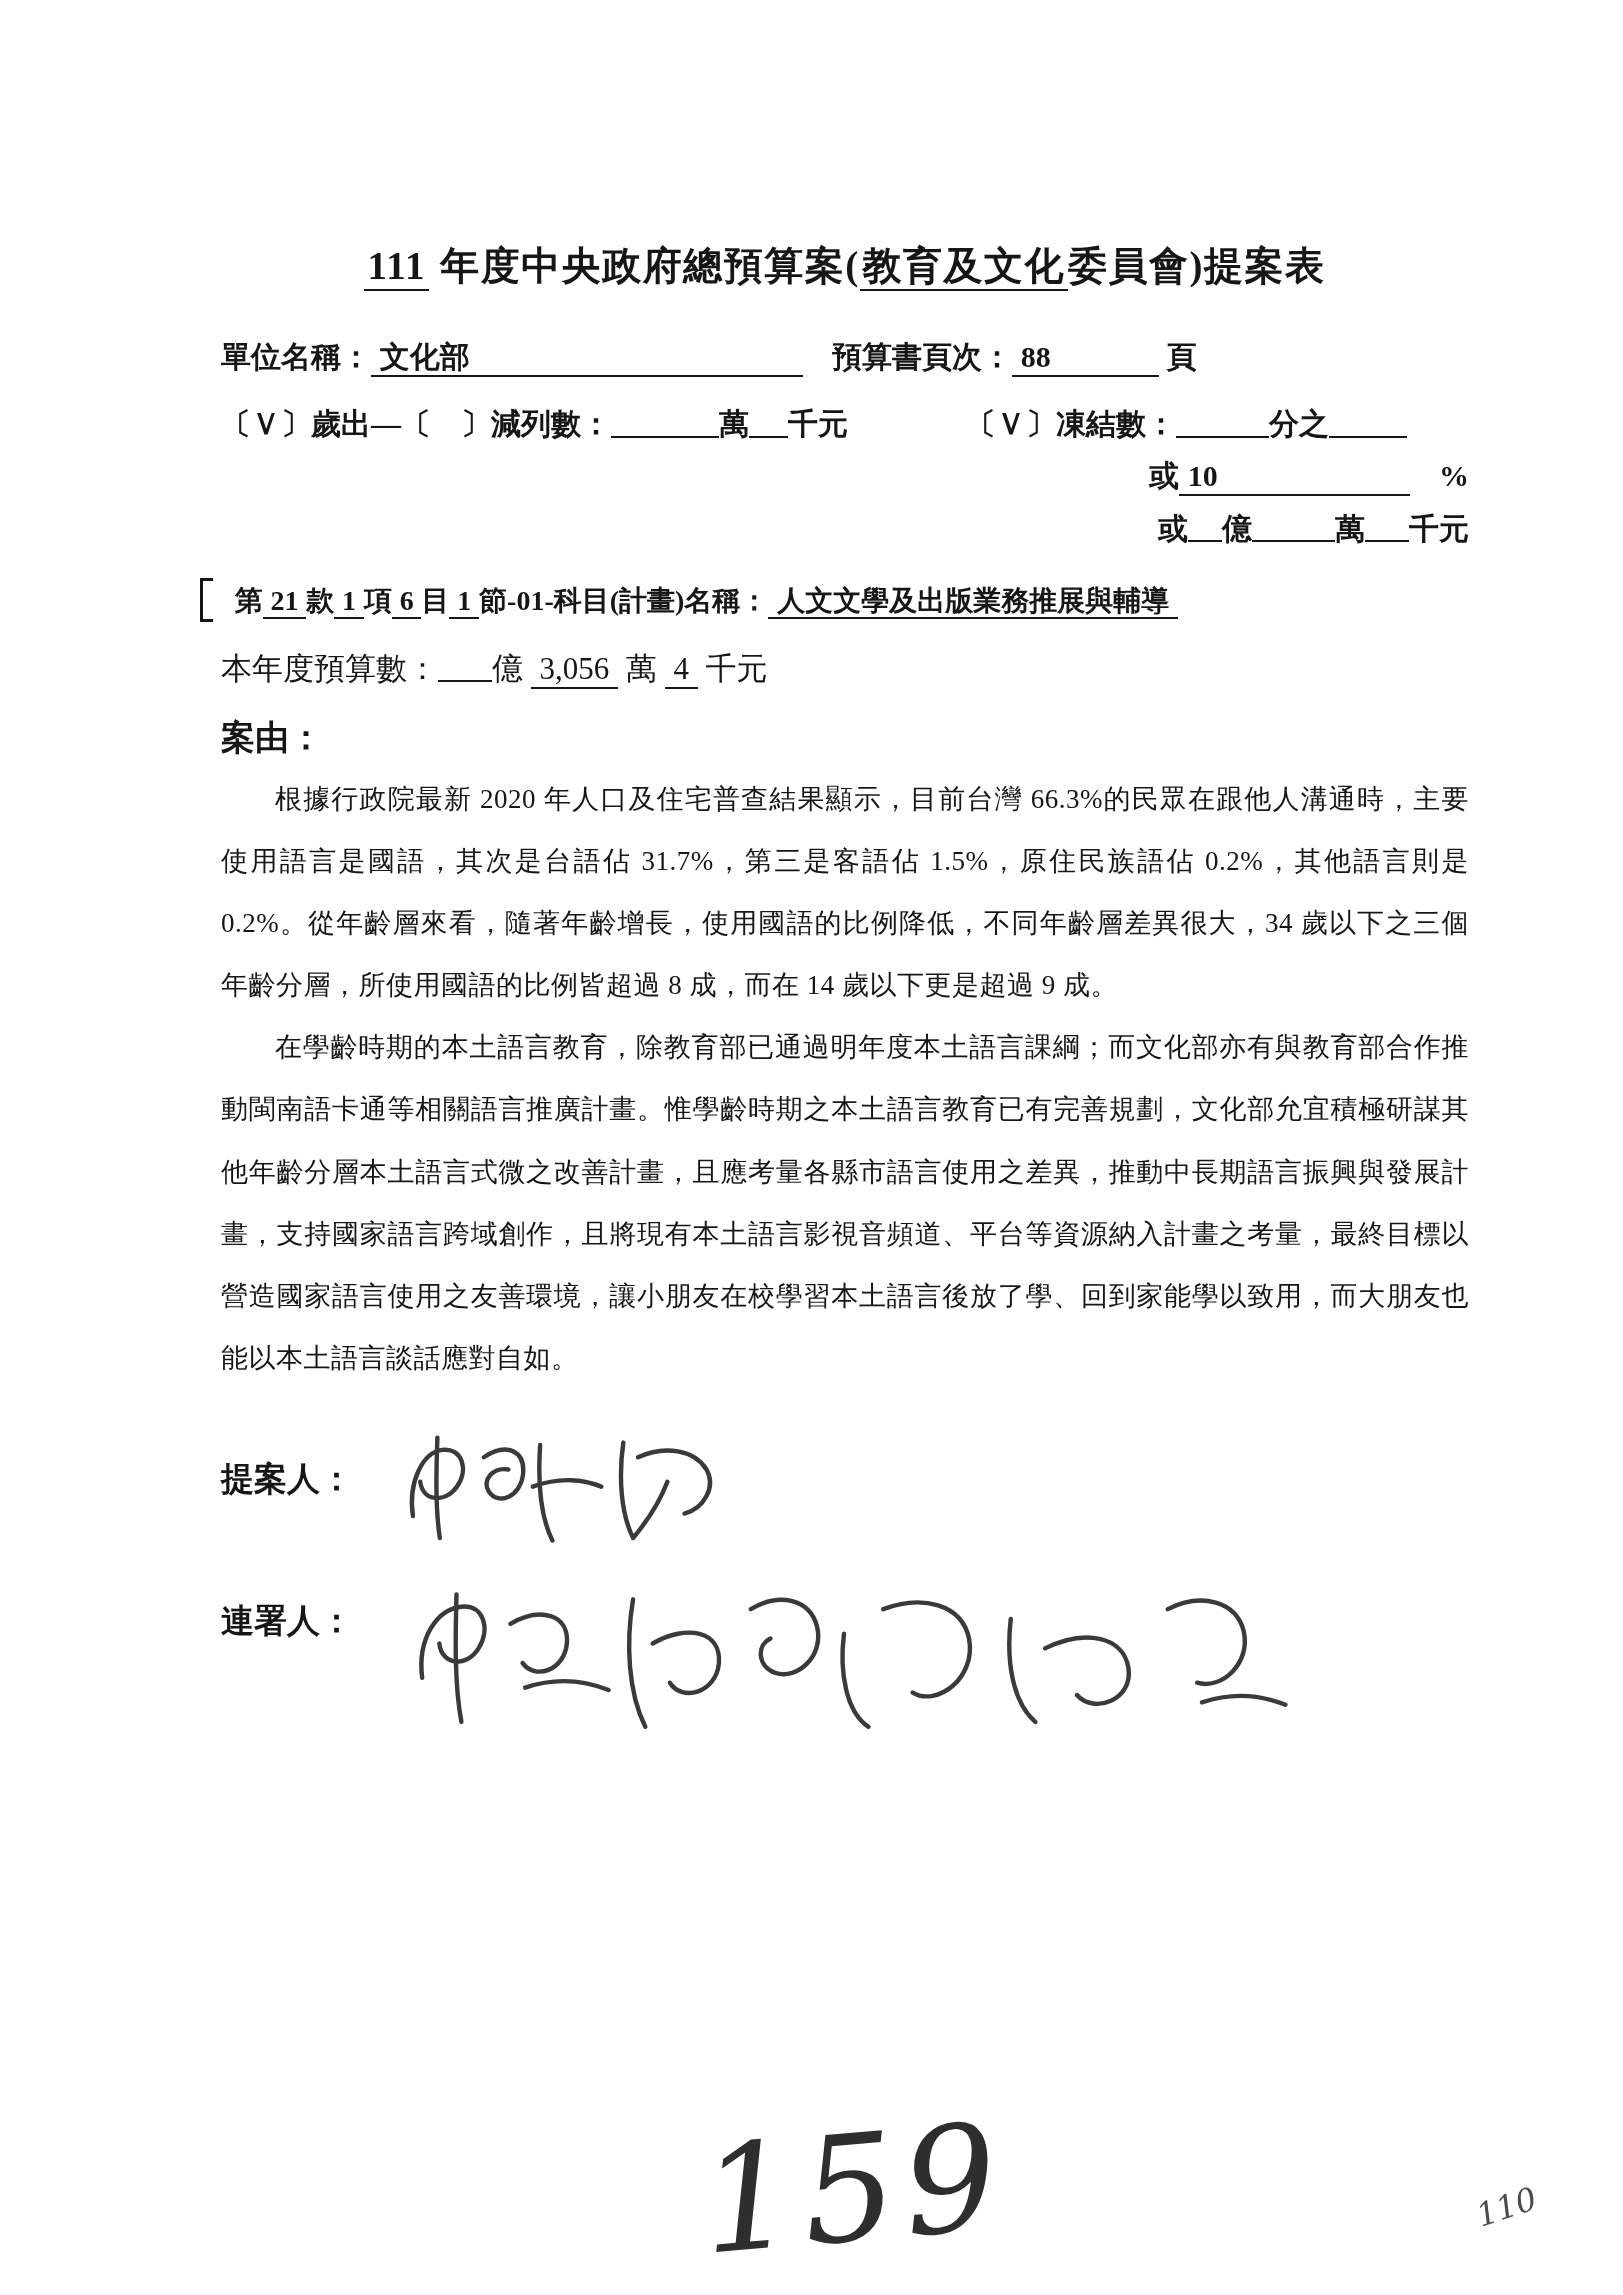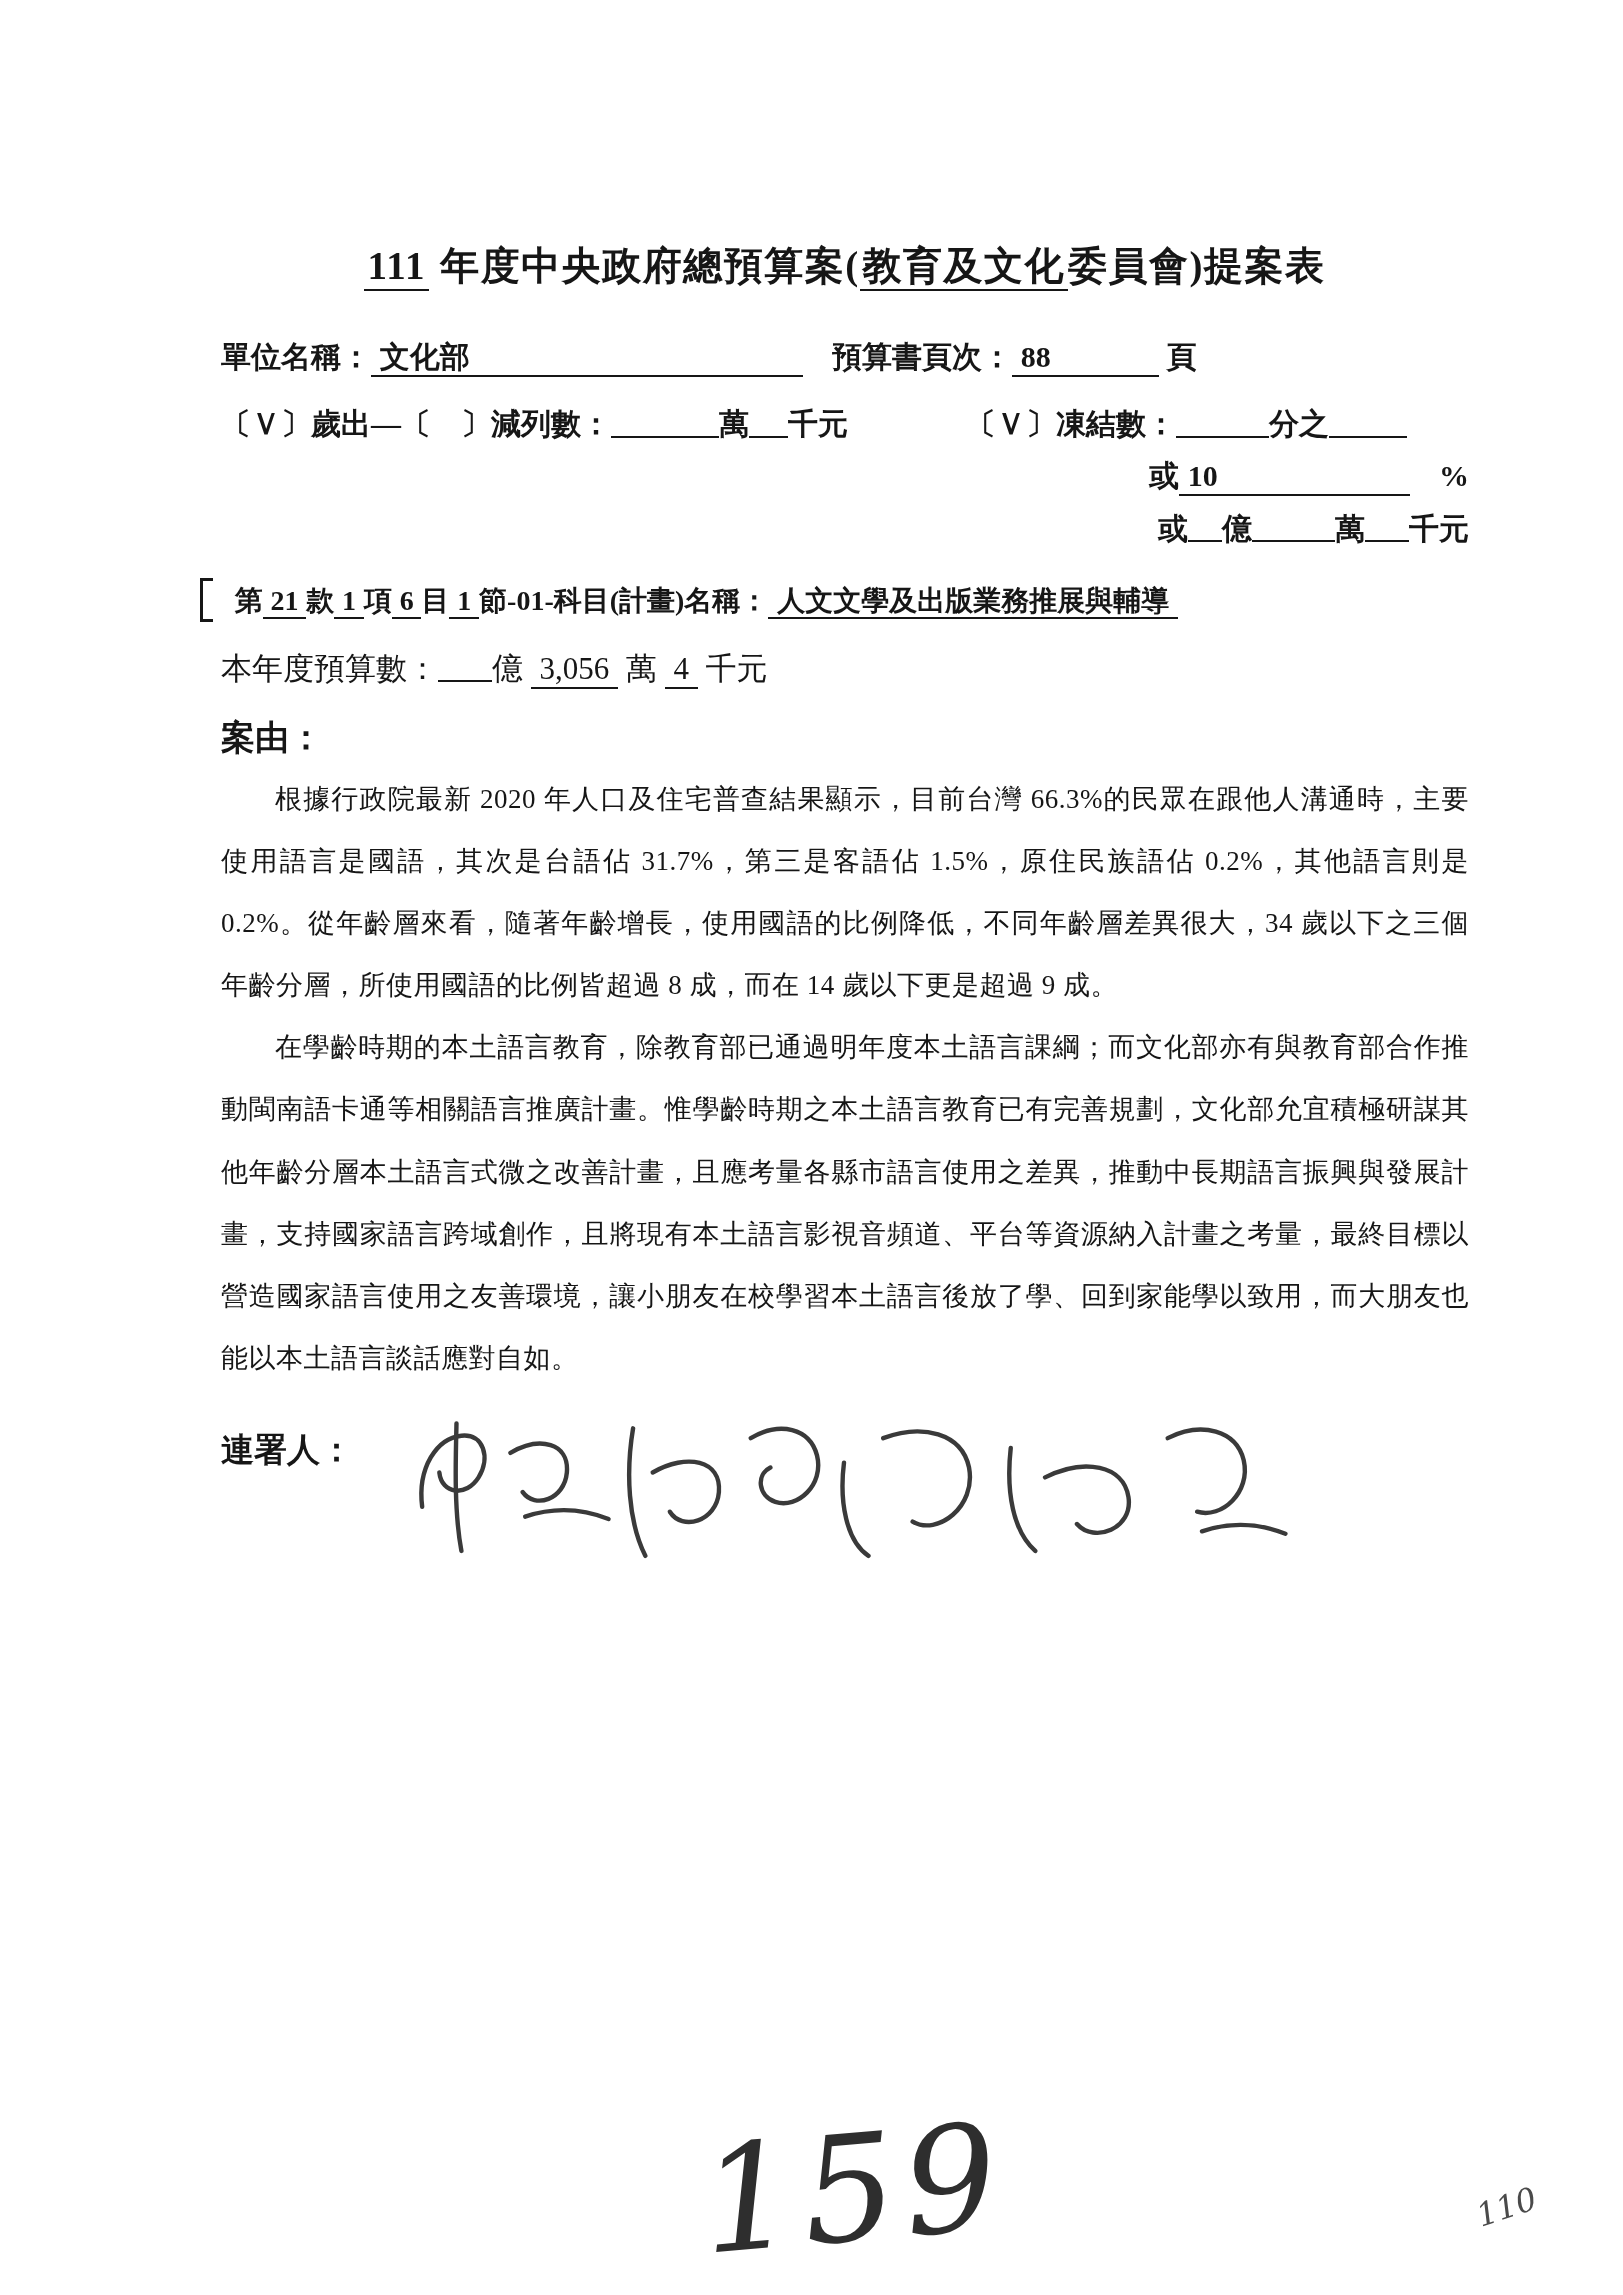--- a/index.html
+++ b/index.html
@@ -117,20 +117,32 @@
 
     <div class="budget-line">
       <span>本年度預算數：</span><span class="blank bw110"></span><span>億</span> <span class="uv">3,056</span> <span>萬</span> <span class="uv">4</span> <span>千元</span>
     </div>
 
     <div class="case-label">案由：</div>
 
     <p class="case-paragraph">根據行政院最新 2020 年人口及住宅普查結果顯示，目前台灣 66.3%的民眾在跟他人溝通時，主要使用語言是國語，其次是台語佔 31.7%，第三是客語佔 1.5%，原住民族語佔 0.2%，其他語言則是 0.2%。從年齡層來看，隨著年齡增長，使用國語的比例降低，不同年齡層差異很大，34 歲以下之三個年齡分層，所使用國語的比例皆超過 8 成，而在 14 歲以下更是超過 9 成。</p>
     <p class="case-paragraph">在學齡時期的本土語言教育，除教育部已通過明年度本土語言課綱；而文化部亦有與教育部合作推動閩南語卡通等相關語言推廣計畫。惟學齡時期之本土語言教育已有完善規劃，文化部允宜積極研謀其他年齡分層本土語言式微之改善計畫，且應考量各縣市語言使用之差異，推動中長期語言振興與發展計畫，支持國家語言跨域創作，且將現有本土語言影視音頻道、平台等資源納入計畫之考量，最終目標以營造國家語言使用之友善環境，讓小朋友在校學習本土語言後放了學、回到家能學以致用，而大朋友也能以本土語言談話應對自如。</p>
 
+    <div class="sig-row proposer-row">
+      <span class="sig-label">提案人：</span>
+      <svg class="sig" width="383" height="137" viewBox="0 0 780 280">
+        <path d="M70,190 C60,120 90,60 130,55 C170,50 185,95 160,130 C135,165 90,160 85,120"></path>
+        <path d="M120,30 C118,90 115,170 125,235"></path>
+        <path d="M215,70 C260,40 300,55 295,105 C290,150 245,170 225,140 C210,115 235,90 265,95"></path>
+        <path d="M330,45 C325,120 330,190 355,240"></path>
+        <path d="M315,130 C370,110 420,115 455,130"></path>
+        <path d="M500,40 C490,110 495,185 520,235 C545,205 575,160 590,120"></path>
+        <path d="M530,70 C585,45 645,55 670,95 C690,130 665,175 625,185"></path>
+      </svg>
+    </div>
 
     <div class="sig-row cosigner-row">
       <span class="sig-label">連署人：</span>
       <svg class="sig" width="981" height="206" viewBox="0 0 2000 420">
         <path d="M90,230 C80,150 120,90 170,85 C215,80 230,130 205,170 C180,210 130,205 125,160"></path>
         <path d="M160,60 C158,140 155,240 170,320"></path>
         <path d="M270,120 C330,85 390,100 385,160 C380,215 320,235 295,200"></path>
         <path d="M300,250 C360,230 420,235 470,255"></path>
         <path d="M520,70 C505,160 510,260 545,330"></path>
         <path d="M560,160 C630,120 700,135 695,200 C690,260 620,280 595,240"></path>

